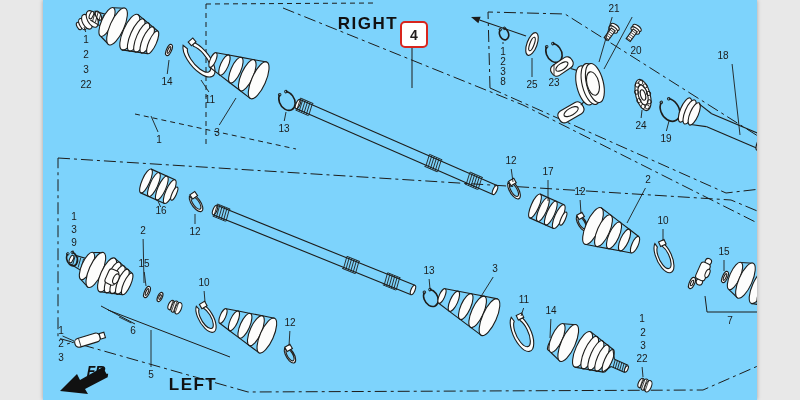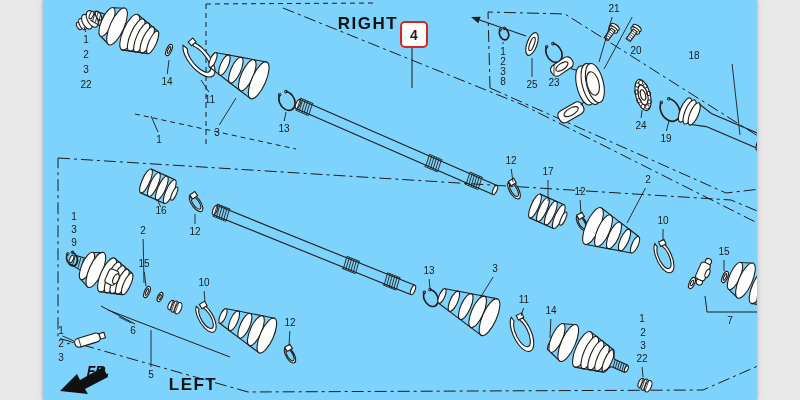--- a/index.html
+++ b/index.html
@@ -531,15 +531,15 @@
       <div class="plbl" style="left: 460px; top: 52px;">1</div>
       <div class="plbl" style="left: 460px; top: 62px;">2</div>
       <div class="plbl" style="left: 460px; top: 72px;">3</div>
       <div class="plbl" style="left: 460px; top: 82px;">8</div>
       <div class="plbl" style="left: 489px; top: 85px;">25</div>
       <div class="plbl" style="left: 511px; top: 83px;">23</div>
       <div class="plbl" style="left: 571px; top: 9px;">21</div>
       <div class="plbl" style="left: 593px; top: 9px; margin-top: 42px;">20</div>
       <div class="plbl" style="left: 598px; top: 126px;">24</div>
       <div class="plbl" style="left: 623px; top: 139px;">19</div>
-      <div class="plbl" style="left: 651px; top: 56px;">18</div>
+      <div class="plbl" style="left: 680px; top: 56px;">18</div>
     </div>
 </div>
 
 </body></html>

